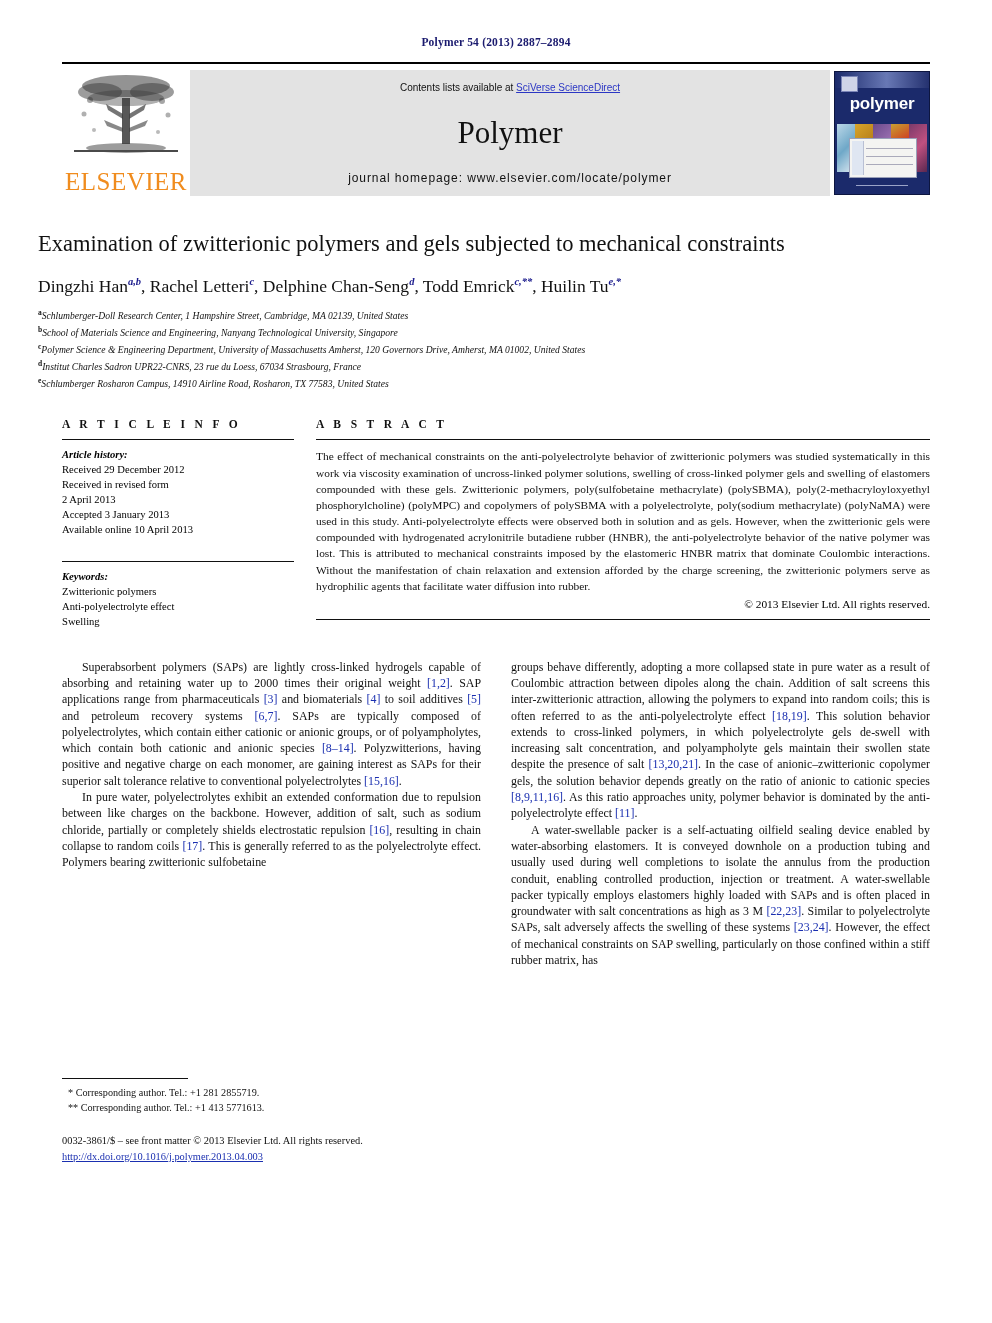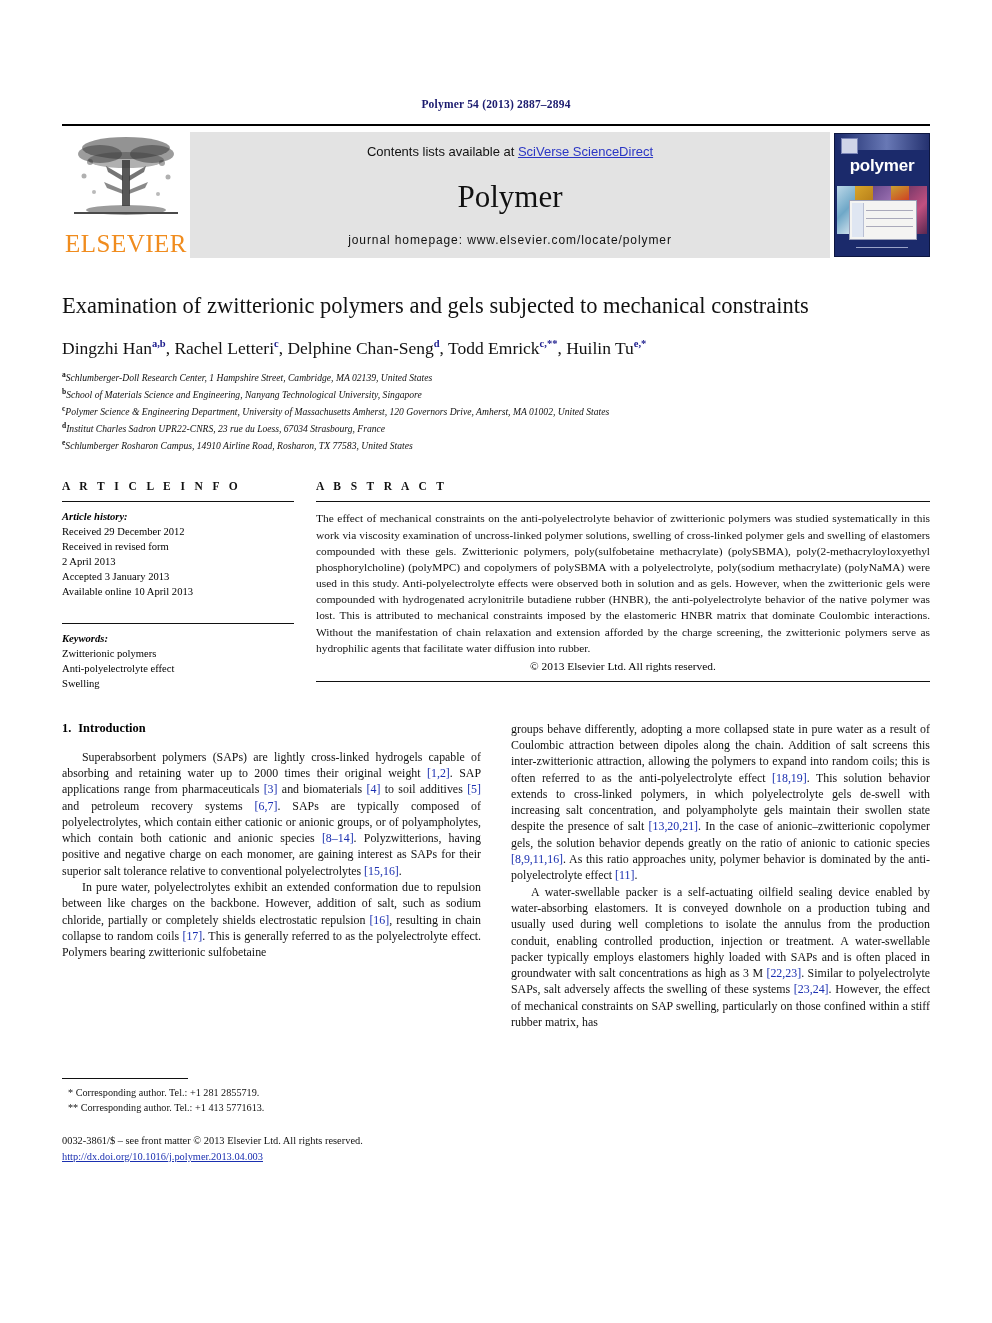--- a/index.html
+++ b/index.html
@@ -22,21 +22,21 @@
     box-sizing: border-box;
   }
 
   
   .running-head {
     text-align: center;
     font-family: "Liberation Serif", serif;
     font-size: 11.5px;
     font-weight: bold;
     color: #1a1a6e;
-    padding-top: 98px;
+    padding-top: 36px;
     letter-spacing: 0.2px;
   }
 
   
   .masthead {
     margin: 14px 62px 0 62px;
     border-top: 2.5px solid #000;
     padding-top: 6px;
     display: flex;
     align-items: stretch;
@@ -64,21 +64,21 @@
     flex: 1 1 auto;
     background: #e3e3e3;
     display: flex;
     flex-direction: column;
     align-items: center;
     justify-content: space-between;
     padding: 12px 0 11px 0;
   }
   .contents-line {
     font-family: "Liberation Sans", sans-serif;
-    font-size: 13px;
+    font-size: 10px;
     color: #111;
   }
   .contents-line .sd-link { color: #2b36c4; }
   .journal-title {
     font-family: "Liberation Serif", serif;
     font-size: 31px;
     color: #111;
     line-height: 1;
   }
   .homepage-line {
@@ -143,37 +143,37 @@
   }
   .cover-foot {
     position: absolute; left: 0; right: 0; bottom: 5px; text-align: center;
     color: #cdd3e6; font-family: "Liberation Sans", sans-serif; font-size: 4px;
   }
   .cover-foot .cf-rule {
     width: 52px; height: 1px; background: #9aa3c8; margin: 0 auto 3px auto;
   }
 
   
-  .title-block { margin: 34px 62px 0 62px; }
+  .title-block { margin: 34px 62px 0 38px; }
   .paper-title {
     font-family: "Liberation Serif", serif;
     font-size: 22.5px;
     line-height: 1.26;
     color: #111;
     font-weight: 400;
     margin: 0;
   }
   .authors {
     margin-top: 17px;
     font-family: "Liberation Serif", serif;
     font-size: 17.5px;
     color: #111;
     line-height: 1.3;
   }
-  .authors sup { color: #1a1a8c; font-size: 10.5px; font-weight: bold; }
+  .authors sup { color: #1a1a8c; font-size: 10.5px; font-weight: bold; font-style: italic; }
   .affils { margin-top: 9px; }
   .affil {
     font-family: "Liberation Serif", serif;
     font-style: italic;
     font-size: 9.6px;
     line-height: 1.55;
     color: #111;
   }
   .affil sup { font-style: normal; font-weight: bold; font-size: 7.5px; }
 
@@ -199,21 +199,21 @@
   .info-line { white-space: nowrap; }
   .kw-group { margin-top: 16px; padding-top: 7px; font-size: 10.6px; line-height: 1.42; }
   .abstract-body {
     padding-top: 8px;
     font-size: 11.4px;
     line-height: 1.42;
     text-align: justify;
     color: #111;
   }
   .copyright {
-    text-align: center;
+    text-align: right;
     font-size: 11.4px;
     margin-top: 4px;
   }
   .abstract-bottom-rule { border-top: 1.6px solid #111; margin-top: 9px; }
 
   
   .body-cols {
     margin: 30px 62px 0 62px;
     display: flex;
     gap: 30px;
@@ -375,23 +375,20 @@
       <div class="sec-head">A B S T R A C T</div>
       <div class="rule-thick"></div>
       <div class="abstract-body">The effect of mechanical constraints on the anti-polyelectrolyte behavior of zwitterionic polymers was studied systematically in this work via viscosity examination of uncross-linked polymer solutions, swelling of cross-linked polymer gels and swelling of elastomers compounded with these gels. Zwitterionic polymers, poly(sulfobetaine methacrylate) (polySBMA), poly(2-methacryloyloxyethyl phosphorylcholine) (polyMPC) and copolymers of polySBMA with a polyelectrolyte, poly(sodium methacrylate) (polyNaMA) were used in this study. Anti-polyelectrolyte effects were observed both in solution and as gels. However, when the zwitterionic gels were compounded with hydrogenated acrylonitrile butadiene rubber (HNBR), the anti-polyelectrolyte behavior of the native polymer was lost. This is attributed to mechanical constraints imposed by the elastomeric HNBR matrix that dominate Coulombic interactions. Without the manifestation of chain relaxation and extension afforded by the charge screening, the zwitterionic polymers serve as hydrophilic agents that facilitate water diffusion into rubber.</div>
       <div class="copyright">© 2013 Elsevier Ltd. All rights reserved.</div>
       <div class="abstract-bottom-rule"></div>
     </div>
   </div>
 
   <div class="body-cols">
     <div class="bcol">
-      <div class="sec-title">
-        <span class="num">1.</span><span>Introduction</span>
-      </div>
       <p class="para">Superabsorbent polymers (SAPs) are lightly cross-linked hydrogels capable of absorbing and retaining water up to 2000 times their original weight <span class="ref">[1,2]</span>. SAP applications range from pharmaceuticals <span class="ref">[3]</span> and biomaterials <span class="ref">[4]</span> to soil additives <span class="ref">[5]</span> and petroleum recovery systems <span class="ref">[6,7]</span>. SAPs are typically composed of polyelectrolytes, which contain either cationic or anionic groups, or of polyampholytes, which contain both cationic and anionic species <span class="ref">[8–14]</span>. Polyzwitterions, having positive and negative charge on each monomer, are gaining interest as SAPs for their superior salt tolerance relative to conventional polyelectrolytes <span class="ref">[15,16]</span>.</p>
       <p class="para">In pure water, polyelectrolytes exhibit an extended conformation due to repulsion between like charges on the backbone. However, addition of salt, such as sodium chloride, partially or completely shields electrostatic repulsion <span class="ref">[16]</span>, resulting in chain collapse to random coils <span class="ref">[17]</span>. This is generally referred to as the polyelectrolyte effect. Polymers bearing zwitterionic sulfobetaine</p>
     </div>
     <div class="bcol">
       <p class="para" style="text-indent:0">groups behave differently, adopting a more collapsed state in pure water as a result of Coulombic attraction between dipoles along the chain. Addition of salt screens this inter-zwitterionic attraction, allowing the polymers to expand into random coils; this is often referred to as the anti-polyelectrolyte effect <span class="ref">[18,19]</span>. This solution behavior extends to cross-linked polymers, in which polyelectrolyte gels de-swell with increasing salt concentration, and polyampholyte gels maintain their swollen state despite the presence of salt <span class="ref">[13,20,21]</span>. In the case of anionic–zwitterionic copolymer gels, the solution behavior depends greatly on the ratio of anionic to cationic species <span class="ref">[8,9,11,16]</span>. As this ratio approaches unity, polymer behavior is dominated by the anti-polyelectrolyte effect <span class="ref">[11]</span>.</p>
       <p class="para">A water-swellable packer is a self-actuating oilfield sealing device enabled by water-absorbing elastomers. It is conveyed downhole on a production tubing and usually used during well completions to isolate the annulus from the production conduit, enabling controlled production, injection or treatment. A water-swellable packer typically employs elastomers highly loaded with SAPs and is often placed in groundwater with salt concentrations as high as 3 M <span class="ref">[22,23]</span>. Similar to polyelectrolyte SAPs, salt adversely affects the swelling of these systems <span class="ref">[23,24]</span>. However, the effect of mechanical constraints on SAP swelling, particularly on those confined within a stiff rubber matrix, has</p>
     </div>
   </div>
 
   <div class="footnotes">

